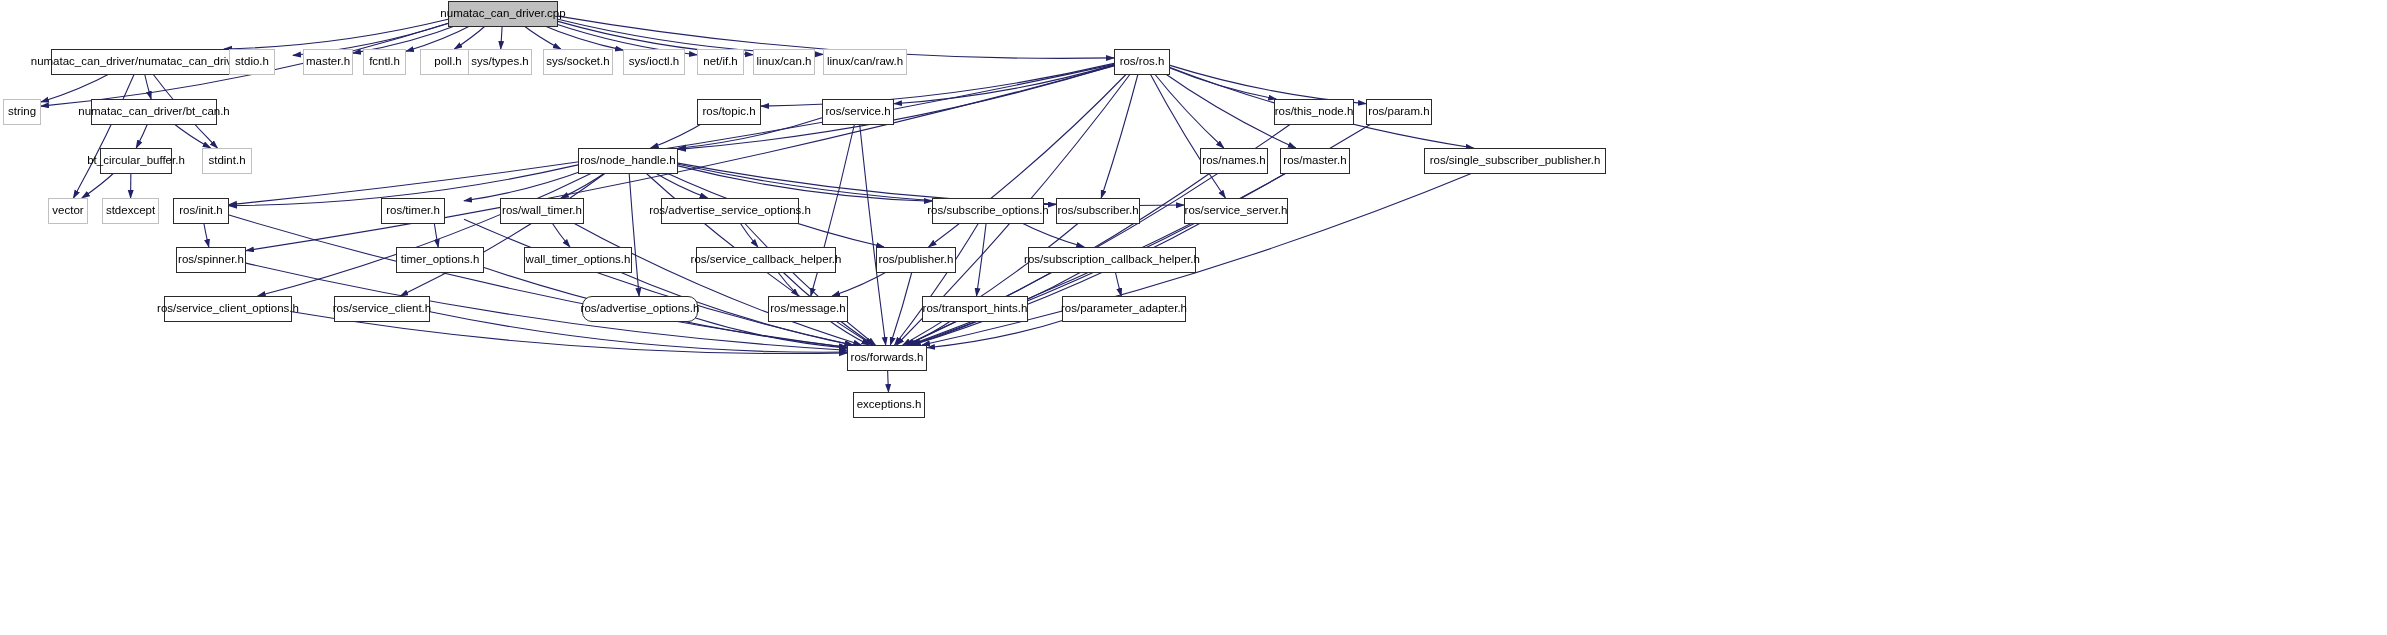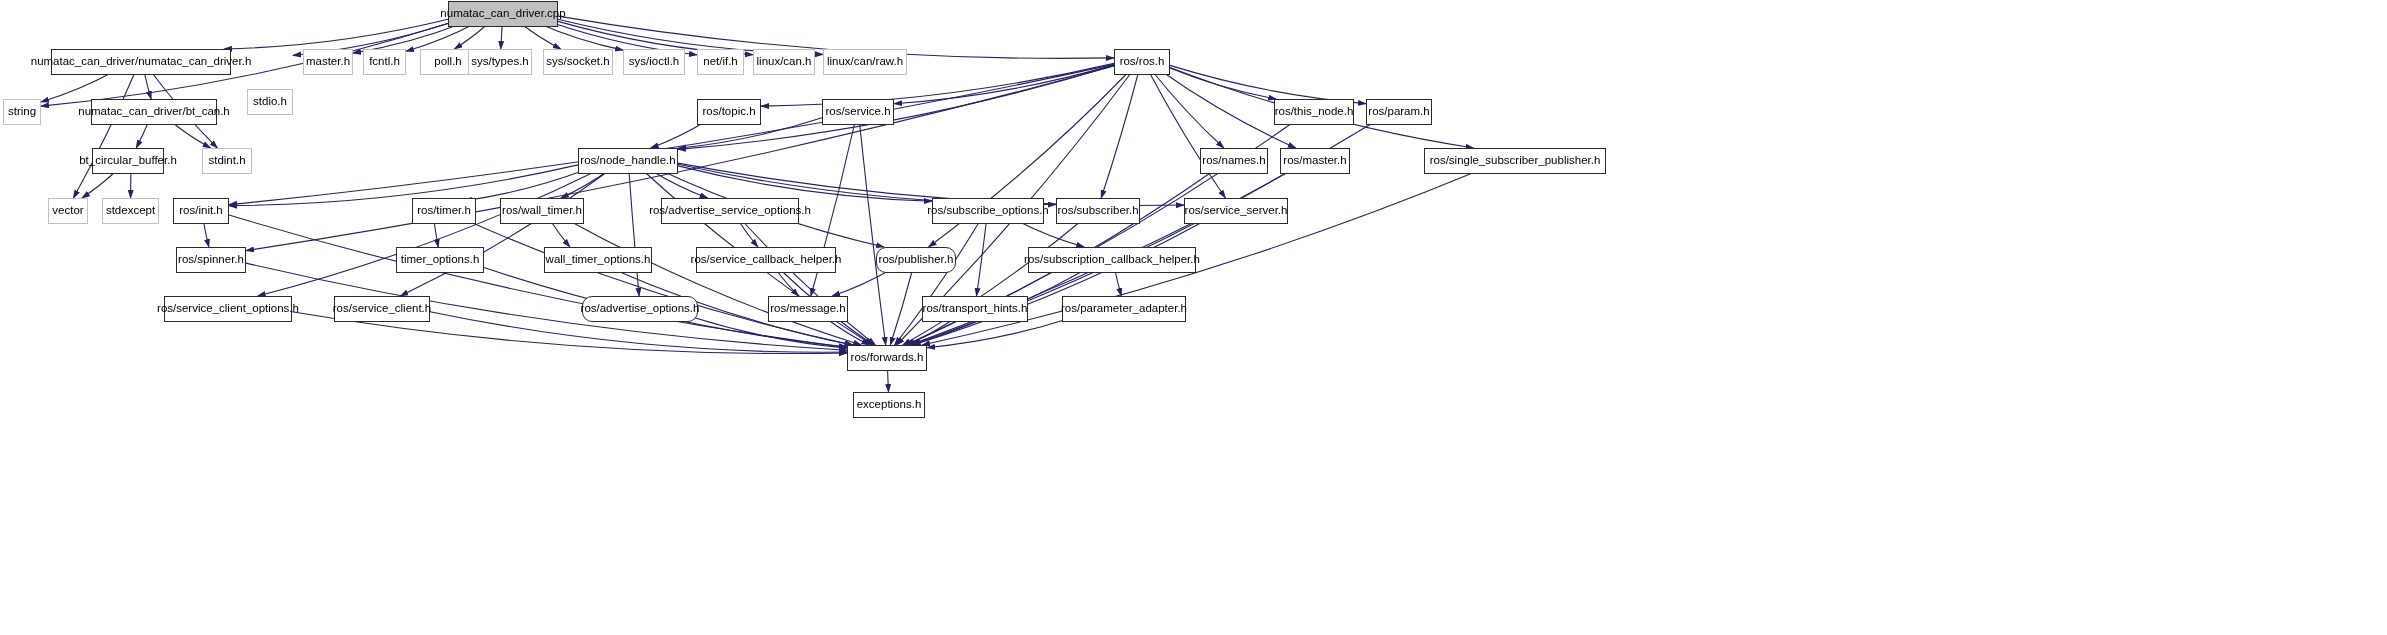--- a/index.html
+++ b/index.html
@@ -142,21 +142,21 @@
       <path d="M1376.1,121.0 Q1154.1,256.1 909.9,345.0" fill="none" stroke="#222266" stroke-width="1.1" marker-end="url(#arw)"></path>
       <path d="M887.5,367.0 Q887.9,379.5 888.5,392.0" fill="none" stroke="#222266" stroke-width="1.1" marker-end="url(#arw)"></path>
     </svg>
   <div id="nodes-layer">
       <div class="node root" style="left: 448px; top: 1px; width: 110px;">
         <span>numatac_can_driver.cpp</span>
       </div>
       <div class="node hdr" style="left: 51px; top: 49px; width: 180px;">
         <span>numatac_can_driver/numatac_can_driver.h</span>
       </div>
-      <div class="node" style="left: 247px; top: 49px; width: 46px; margin-top: 40px;">
+      <div class="node" style="left: 229px; top: 49px; width: 46px;">
         <span>stdio.h</span>
       </div>
       <div class="node" style="left: 303px; top: 49px; width: 50px;">
         <span>master.h</span>
       </div>
       <div class="node" style="left: 363px; top: 49px; width: 43px;">
         <span>fcntl.h</span>
       </div>
       <div class="node" style="left: 420px; top: 49px; width: 56px;">
         <span>poll.h</span>
@@ -193,21 +193,21 @@
       </div>
       <div class="node hdr" style="left: 822px; top: 99px; width: 72px;">
         <span>ros/service.h</span>
       </div>
       <div class="node hdr" style="left: 1274px; top: 99px; width: 80px;">
         <span>ros/this_node.h</span>
       </div>
       <div class="node hdr" style="left: 1366px; top: 99px; width: 66px;">
         <span>ros/param.h</span>
       </div>
-      <div class="node hdr" style="left: 92px; top: 148px; width: 72px;">
+      <div class="node hdr" style="left: 100px; top: 148px; width: 72px;">
         <span>bt_circular_buffer.h</span>
       </div>
       <div class="node" style="left: 202px; top: 148px; width: 50px;">
         <span>stdint.h</span>
       </div>
       <div class="node hdr" style="left: 578px; top: 148px; width: 100px;">
         <span>ros/node_handle.h</span>
       </div>
       <div class="node hdr" style="left: 1200px; top: 148px; width: 68px;">
         <span>ros/names.h</span>
@@ -220,21 +220,21 @@
       </div>
       <div class="node" style="left: 48px; top: 198px; width: 40px;">
         <span>vector</span>
       </div>
       <div class="node" style="left: 102px; top: 198px; width: 57px;">
         <span>stdexcept</span>
       </div>
       <div class="node hdr" style="left: 173px; top: 198px; width: 56px;">
         <span>ros/init.h</span>
       </div>
-      <div class="node hdr" style="left: 412px; top: 198px; width: 64px;">
+      <div class="node hdr" style="left: 381px; top: 198px; width: 64px;">
         <span>ros/timer.h</span>
       </div>
       <div class="node hdr" style="left: 500px; top: 198px; width: 84px;">
         <span>ros/wall_timer.h</span>
       </div>
       <div class="node hdr" style="left: 661px; top: 198px; width: 138px;">
         <span>ros/advertise_service_options.h</span>
       </div>
       <div class="node hdr" style="left: 932px; top: 198px; width: 112px;">
         <span>ros/subscribe_options.h</span>
@@ -244,27 +244,27 @@
       </div>
       <div class="node hdr" style="left: 1184px; top: 198px; width: 104px;">
         <span>ros/service_server.h</span>
       </div>
       <div class="node hdr" style="left: 176px; top: 247px; width: 70px;">
         <span>ros/spinner.h</span>
       </div>
       <div class="node hdr" style="left: 396px; top: 247px; width: 88px;">
         <span>timer_options.h</span>
       </div>
-      <div class="node hdr" style="left: 544px; top: 247px; width: 108px;">
+      <div class="node hdr" style="left: 524px; top: 247px; width: 108px;">
         <span>wall_timer_options.h</span>
       </div>
       <div class="node hdr" style="left: 696px; top: 247px; width: 140px;">
         <span>ros/service_callback_helper.h</span>
       </div>
-      <div class="node hdr" style="left: 876px; top: 247px; width: 80px; border-radius: 10px;">
+      <div class="node hdr" style="left: 876px; top: 247px; width: 80px;">
         <span>ros/publisher.h</span>
       </div>
       <div class="node hdr" style="left: 1028px; top: 247px; width: 168px;">
         <span>ros/subscription_callback_helper.h</span>
       </div>
       <div class="node hdr" style="left: 164px; top: 296px; width: 128px;">
         <span>ros/service_client_options.h</span>
       </div>
       <div class="node hdr" style="left: 334px; top: 296px; width: 96px;">
         <span>ros/service_client.h</span>

